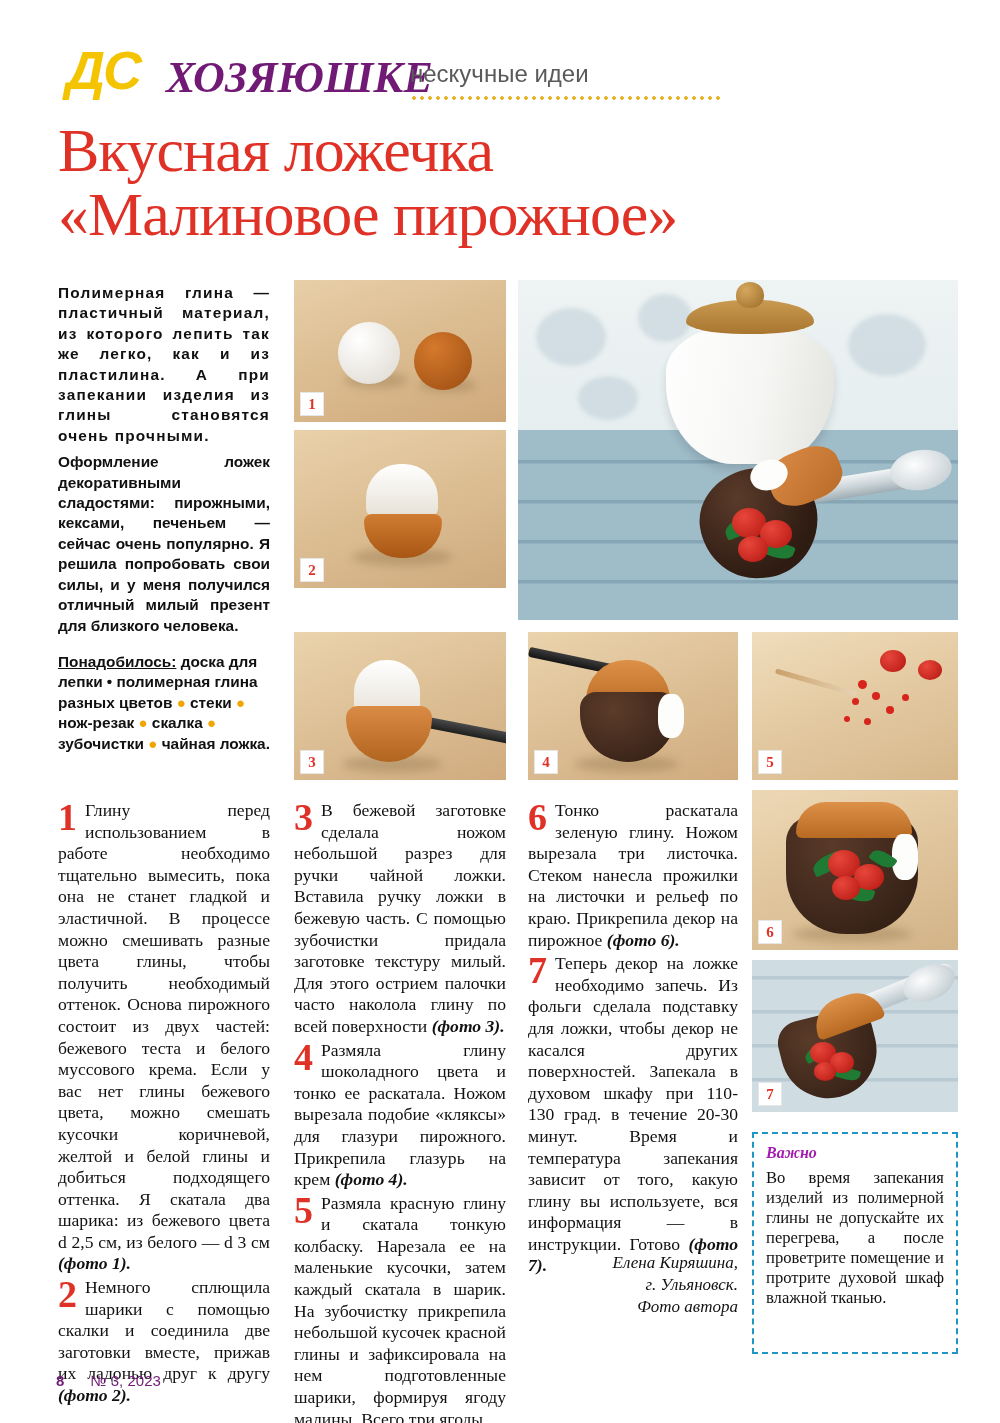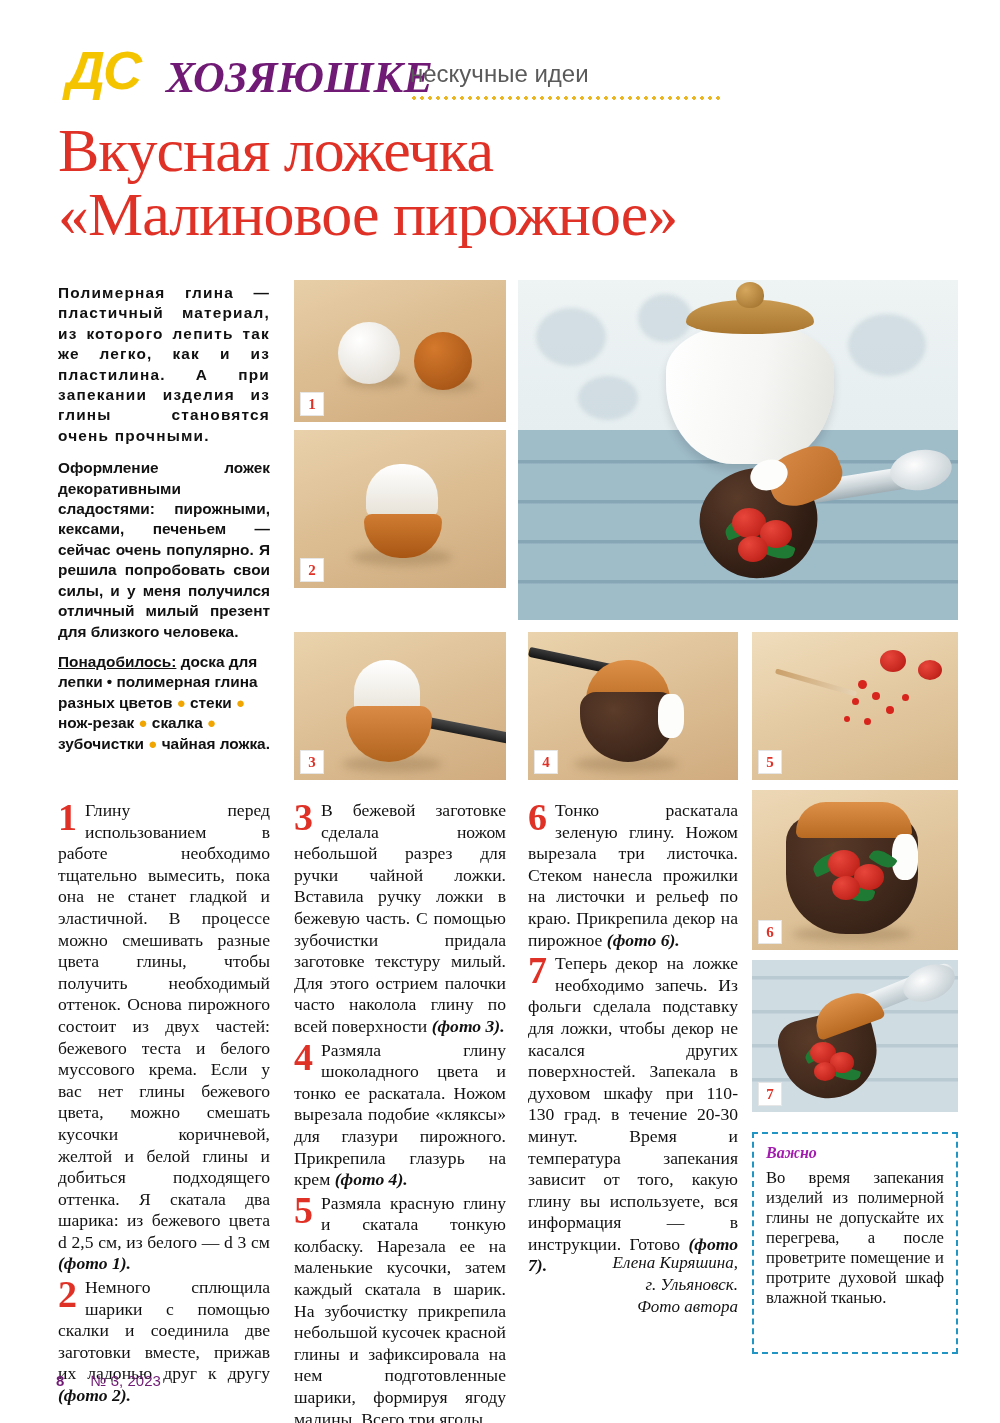--- a/index.html
+++ b/index.html
@@ -52,21 +52,21 @@
 
   
   .intro{
     position:absolute;left:58px;top:283px;width:212px;
     font-family:"Liberation Sans", sans-serif;
     font-weight:bold;font-size:15.4px;line-height:20.4px;
     color:#111;
     text-align:justify;
   }
   .intro p{margin:0 0 0 0;}
-  .intro p + p{margin-top:12px;}
+  .intro p + p{margin-top:6px;}
   .intro .spaced{letter-spacing:1.2px;}
 
   .needed{
     position:absolute;left:58px;top:652px;width:212px;
     font-family:"Liberation Sans", sans-serif;
     font-weight:bold;font-size:15.4px;line-height:20.4px;color:#111;
   }
   .bullet{color:#f0a500;font-size:15px;}
 
   

